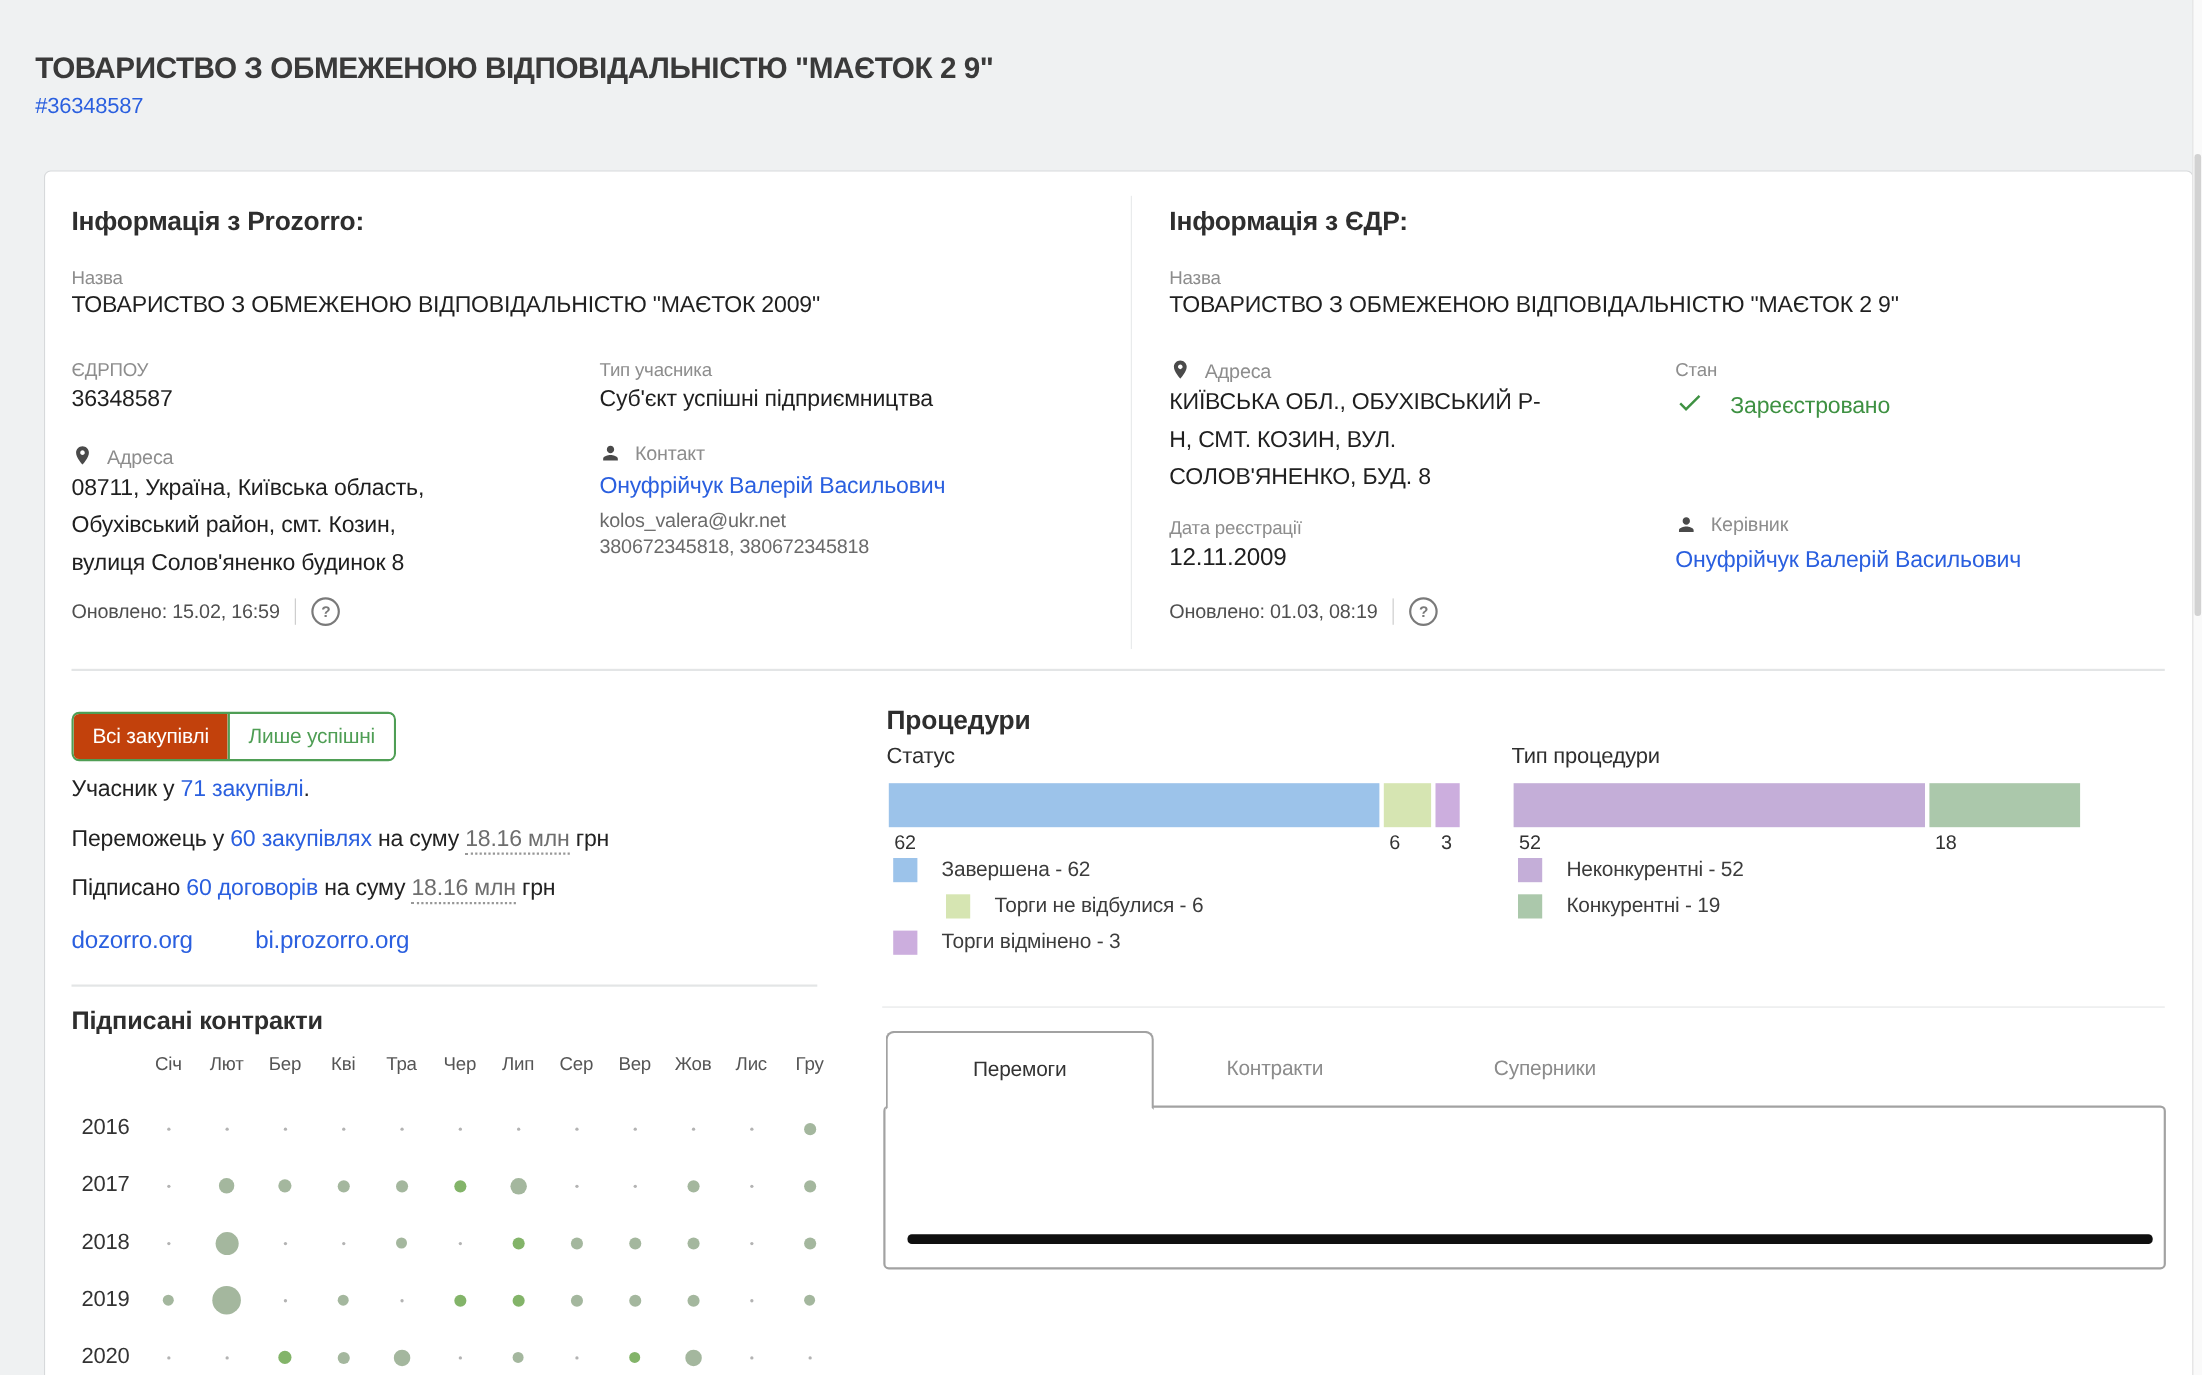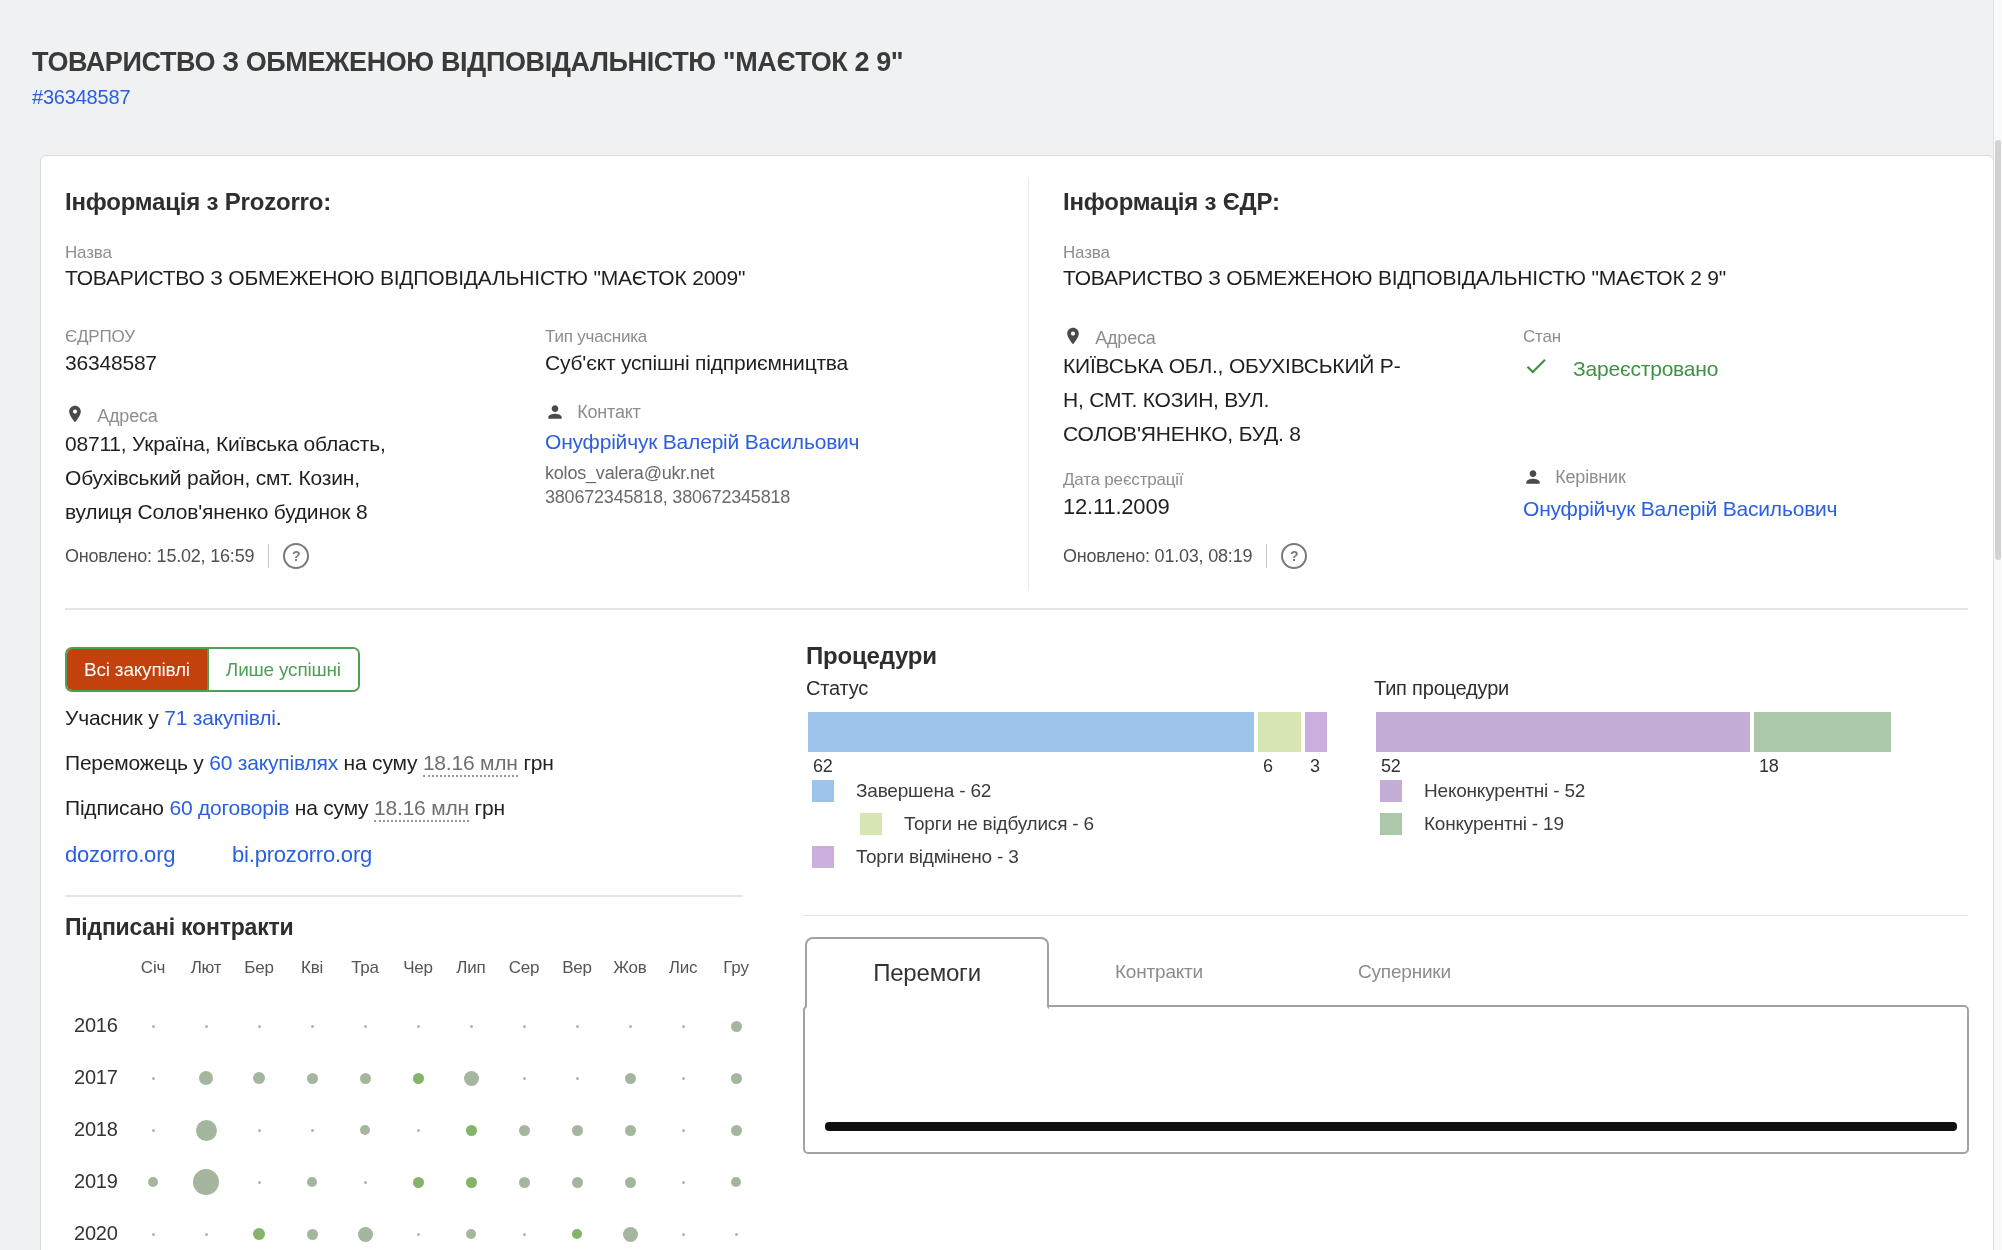--- a/index.html
+++ b/index.html
@@ -64,21 +64,21 @@
   .month-lab{position:absolute;width:60px;text-align:center;font-size:17px;color:#555}
   .year-lab{position:absolute;width:58px;text-align:left;font-size:20px;color:#333}
   .dotc{position:absolute;border-radius:50%}
 
   
   .tab-active{
     left:805px;top:937px;width:240px;height:68px;background:#fff;
     border:2px solid #a2a2a2;border-bottom:2px solid #ffffff;
     border-radius:8px 8px 0 0;z-index:3;
     display:flex;align-items:center;justify-content:center;
-    font-size:24px;color:#333;
+    font-size:19px;color:#333;
   }
   .tab-inactive{position:absolute;font-size:19px;color:#8c8c8c;cursor:pointer}
   .tab-card{
     left:803px;top:1005px;width:1162px;height:145px;
     border:2px solid #a2a2a2;border-radius:5px;background:#fff;z-index:2;
   }
   .th{font-size:20px;font-weight:700;color:#111}
   .td{font-size:21px;color:#222}
   .sort{display:inline-flex;flex-direction:column;gap:4px;vertical-align:1px;margin-left:10px}
   .tri-up{width:0;height:0;border-left:8px solid transparent;border-right:8px solid transparent;border-bottom:9px solid #9a9a9a}

